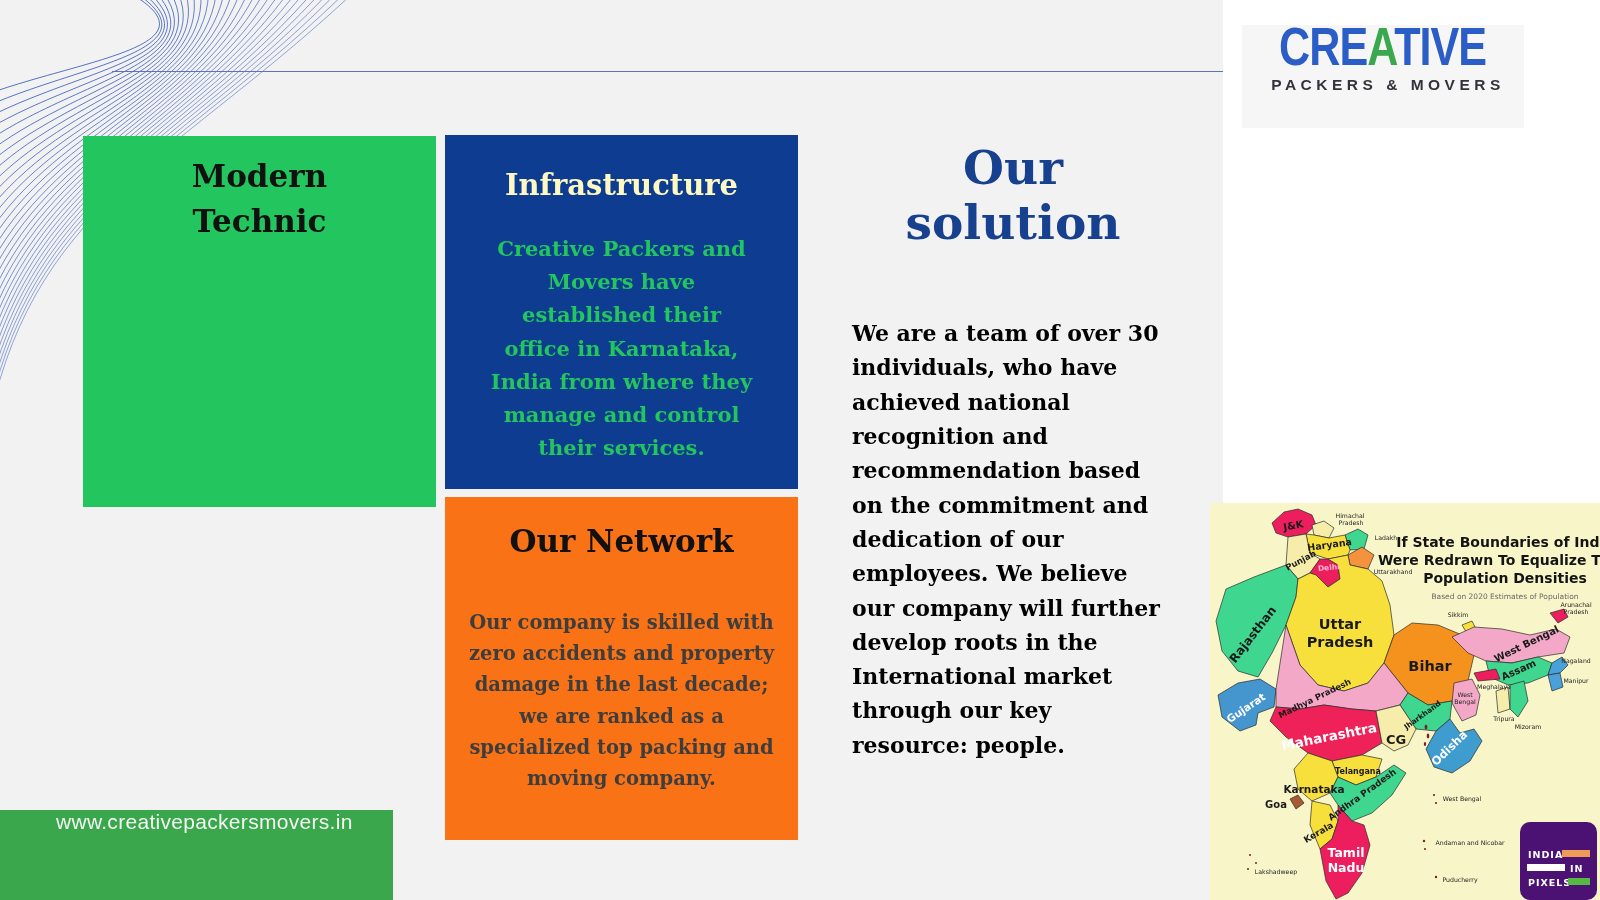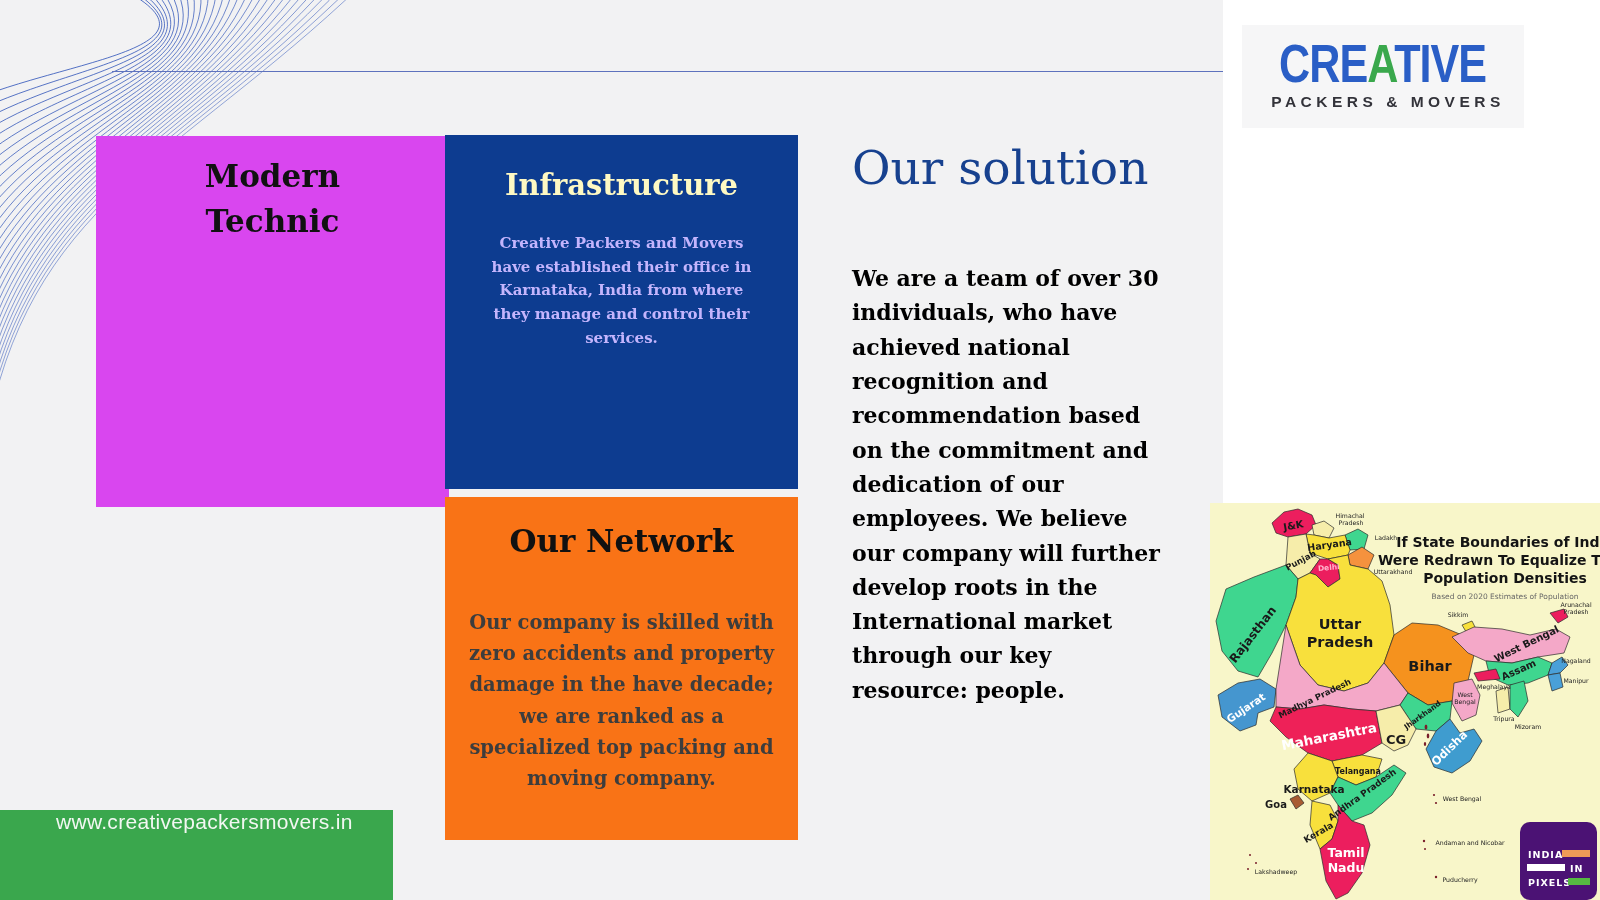--- a/index.html
+++ b/index.html
@@ -11,44 +11,44 @@
   .right-panel{left:1223px;top:0;width:377px;height:900px;background:#ffffff;}
 
   
   .top-line{left:112px;top:71px;width:1111px;height:0;border-top:1.6px solid #5e72bd;}
 
   
   .waves{left:0;top:0;width:420px;height:500px;pointer-events:none;}
 
   
   .logo-box{left:1242px;top:25px;width:282px;height:103px;background:#f6f6f7;
-            display:flex;flex-direction:column;align-items:center;justify-content:center;
+            display:flex;flex-direction:column;align-items:center;
             font-family:"Liberation Sans",sans-serif;}
   .brand{font-size:44px;font-weight:bold;letter-spacing:-1px;color:#2a5ec6;
          transform:scale(.98,1.22);line-height:1;}
   .brand .green-a{color:#3aa84c;}
   .tagline{font-size:15.5px;font-weight:bold;letter-spacing:4.5px;color:#33333a;margin-top:7px;margin-left:10px;}
 
   
   .card{box-sizing:border-box;text-align:center;}
   .card h2{font-weight:bold;margin:0 auto;}
   .card p{font-weight:bold;margin:0 auto;}
-  .card-modern{left:96px;top:136px;width:353px;height:371px;background:#d946ef;padding-top:18px;}
+  .card-modern{left:83px;top:136px;width:353px;height:371px;background:#22c55e;padding-top:18px;}
   .card-modern h2{font-size:31px;line-height:1.45;width:200px;color:#111;}
   .card-modern p{font-size:19px;line-height:1.6;width:300px;color:#3d3d3d;margin-top:21px;}
   .card-infra{left:445px;top:135px;width:353px;height:354px;background:#0d3c90;padding-top:33px;}
   .card-infra h2{font-size:29px;color:#fef9c3;}
-  .card-infra p{font-size:15px;line-height:1.58;width:262px;color:#c4b5fd;margin-top:30px;}
+  .card-infra p{font-size:21px;line-height:1.58;width:262px;color:#22c55e;margin-top:30px;}
   .card-network{left:445px;top:497px;width:353px;height:343px;background:#f97316;padding-top:26px;}
   .card-network h2{font-size:31px;color:#111;}
   .card-network p{font-size:19.5px;line-height:1.6;width:310px;color:#3d3d3d;margin-top:48px;}
 
   
   .solution{left:852px;top:140px;width:322px;}
-  .solution h1{font-size:47px;font-weight:normal;color:#17418f;margin:0;text-align:left;}
+  .solution h1{font-size:47px;font-weight:bold;color:#17418f;margin:0;text-align:center;}
   .solution p{font-size:22px;font-weight:bold;line-height:1.56;color:#000000;margin:66px 0 0 0;}
 
   
   .footer-bar{left:0;top:810px;width:393px;height:90px;background:#3aa74d;
               display:flex;align-items:flex-start;}
   .footer-bar span{font-family:"Liberation Sans",sans-serif;font-size:21px;color:#f2f7f2;
                    margin-left:56px;letter-spacing:.3px;}
 
   
   .map{left:1210px;top:503px;width:390px;height:397px;}
@@ -114,21 +114,21 @@
     <h2>Modern Technic</h2>
   </div>
 
   <div class="abs card card-infra">
     <h2>Infrastructure</h2>
     <p>Creative Packers and Movers have established their office in Karnataka, India from where they manage and control their services.</p>
   </div>
 
   <div class="abs card card-network">
     <h2>Our Network</h2>
-    <p>Our company is skilled with zero accidents and property damage in the have decade; we are ranked as a specialized top packing and moving company.</p>
+    <p>Our company is skilled with zero accidents and property damage in the last decade; we are ranked as a specialized top packing and moving company.</p>
   </div>
 
   <div class="abs solution">
     <h1>Our solution</h1>
     <p>We are a team of over 30 individuals, who have achieved national recognition and recommendation based on the commitment and dedication of our employees. We believe our company will further develop roots in the International market through our key resource: people.</p>
   </div>
 
   <div class="abs footer-bar">
     <span>www.creativepackersmovers.in</span>
   </div>

